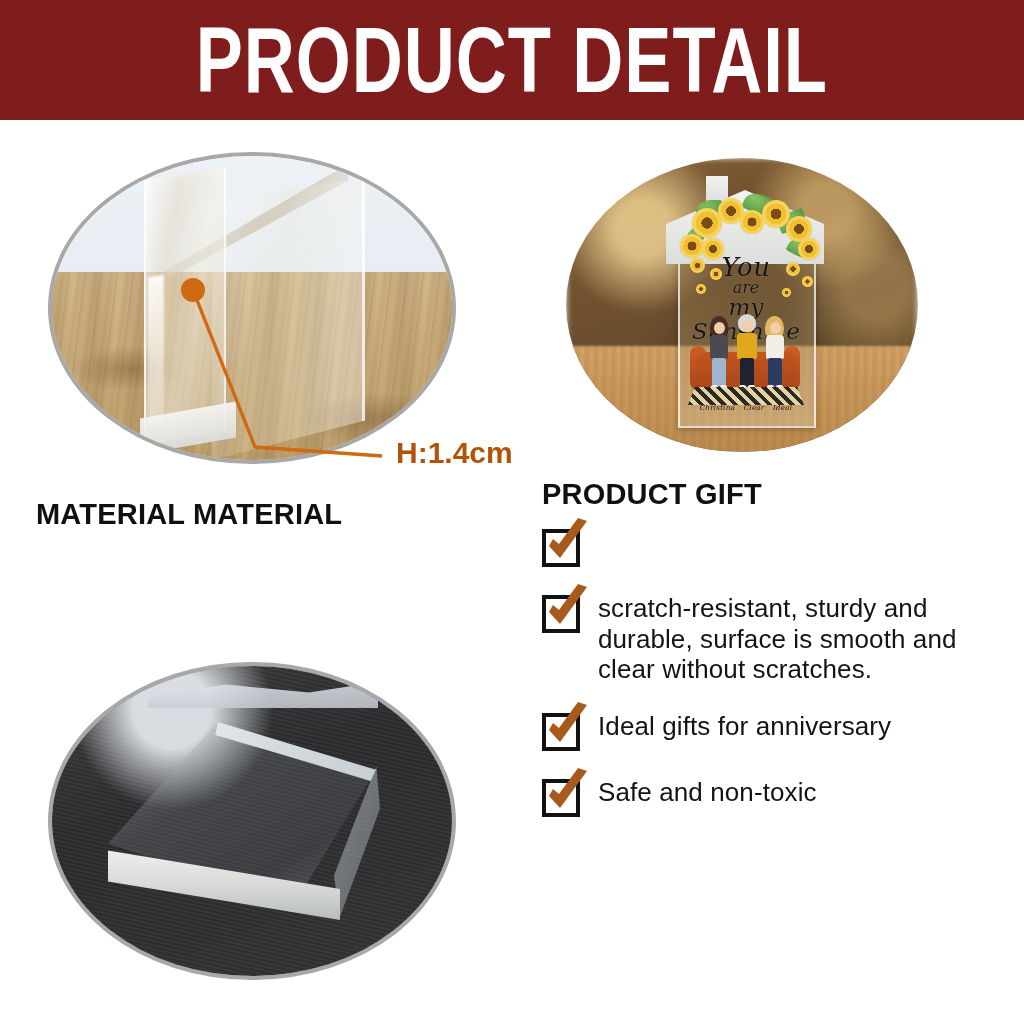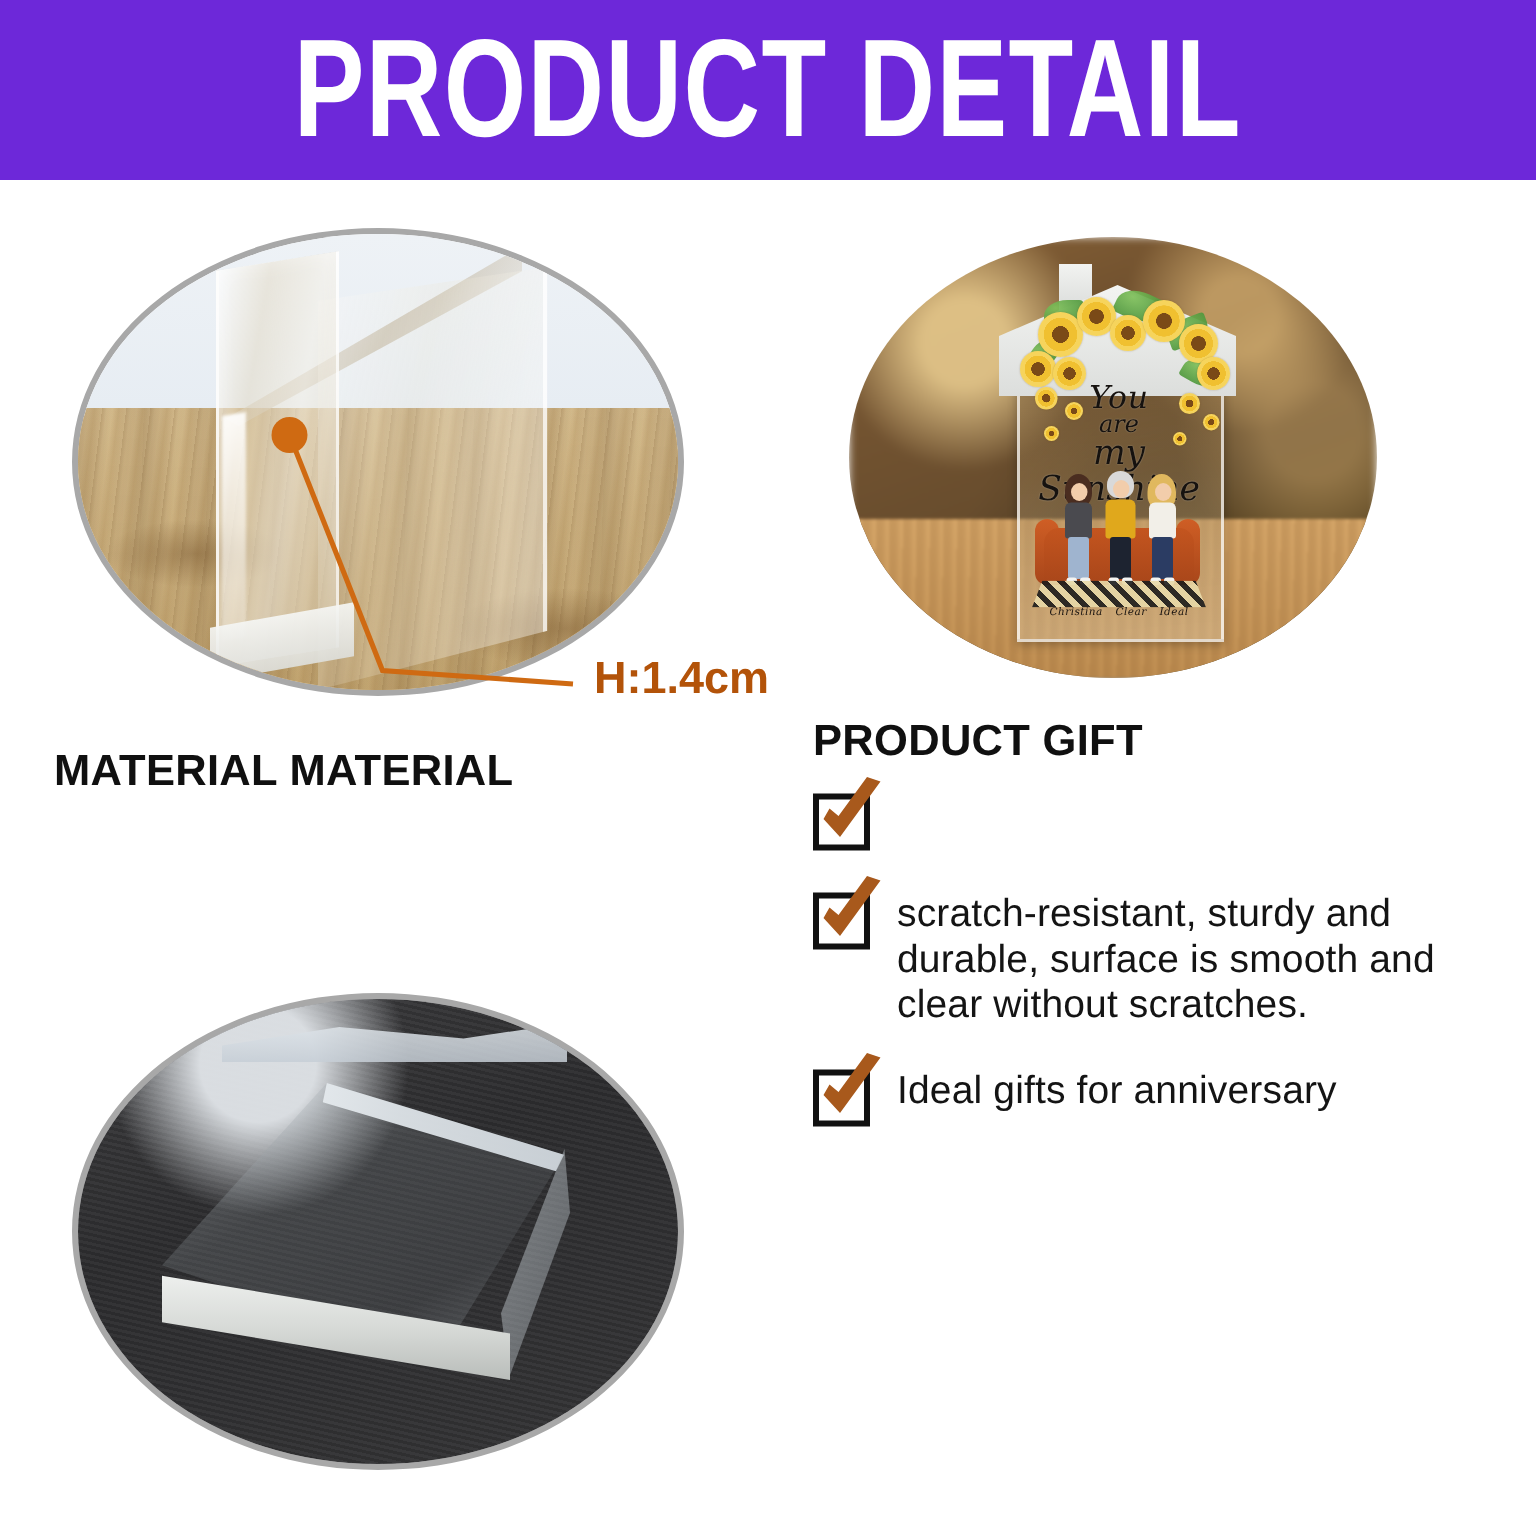--- a/index.html
+++ b/index.html
@@ -14,21 +14,21 @@
     overflow: hidden;
     font-family: "Liberation Sans", sans-serif;
     -webkit-font-smoothing: antialiased;
   }
 
   
   .header-banner {
     position: absolute;
     left: 0; top: 0;
     width: 1024px; height: 120px;
-    background: #6d28d9;
+    background: #7f1d1d;
     display: flex;
     align-items: center;
     justify-content: center;
   }
   .header-title {
     color: #ffffff;
     font-family: "Liberation Sans Narrow", "Liberation Sans", sans-serif;
     font-weight: bold;
     font-size: 76px;
     line-height: 1;
@@ -212,21 +212,21 @@
     position: absolute;
     left: 18px; top: 78px;
     width: 132px;
     color: #16120f;
     font-family: "DejaVu Serif", serif;
     font-style: italic;
     text-align: center;
     line-height: 1.05;
     text-shadow: 0 0 1px rgba(255,255,255,0.4);
   }
-  .script-l1 { font-size: 21px; letter-spacing: 0.5px; }
+  .script-l1 { font-size: 26px; letter-spacing: 0.5px; }
   .script-l2 { font-size: 16px; margin-top: -1px; }
   .script-l3 { font-size: 23px; margin-top: -2px; }
   .couch {
     position: absolute;
     left: 34px; top: 176px;
     width: 100px; height: 38px;
     background: linear-gradient(#c4551f, #a8461a);
     border-radius: 10px 10px 4px 4px;
   }
   .couch-arm {
@@ -518,14 +518,22 @@
       <span class="bullet-text">scratch-resistant, sturdy and durable, surface is smooth and clear without scratches.</span>
     </li>
     <li class="bullet-item">
       <span class="checkbox">
         <svg width="52" height="54" viewBox="0 0 52 54">
           <path d="M6 29 L17 41 L44 4 L35 1 L16 27 L10 22 Z" fill="#a8591c"></path>
         </svg>
       </span>
       <span class="bullet-text">Ideal gifts for anniversary</span>
     </li>
+    <li class="bullet-item">
+      <span class="checkbox">
+        <svg width="52" height="54" viewBox="0 0 52 54">
+          <path d="M6 29 L17 41 L44 4 L35 1 L16 27 L10 22 Z" fill="#a8591c"></path>
+        </svg>
+      </span>
+      <span class="bullet-text">Safe and non-toxic</span>
+    </li>
   </ul>
 </div>
 
 </body></html>

